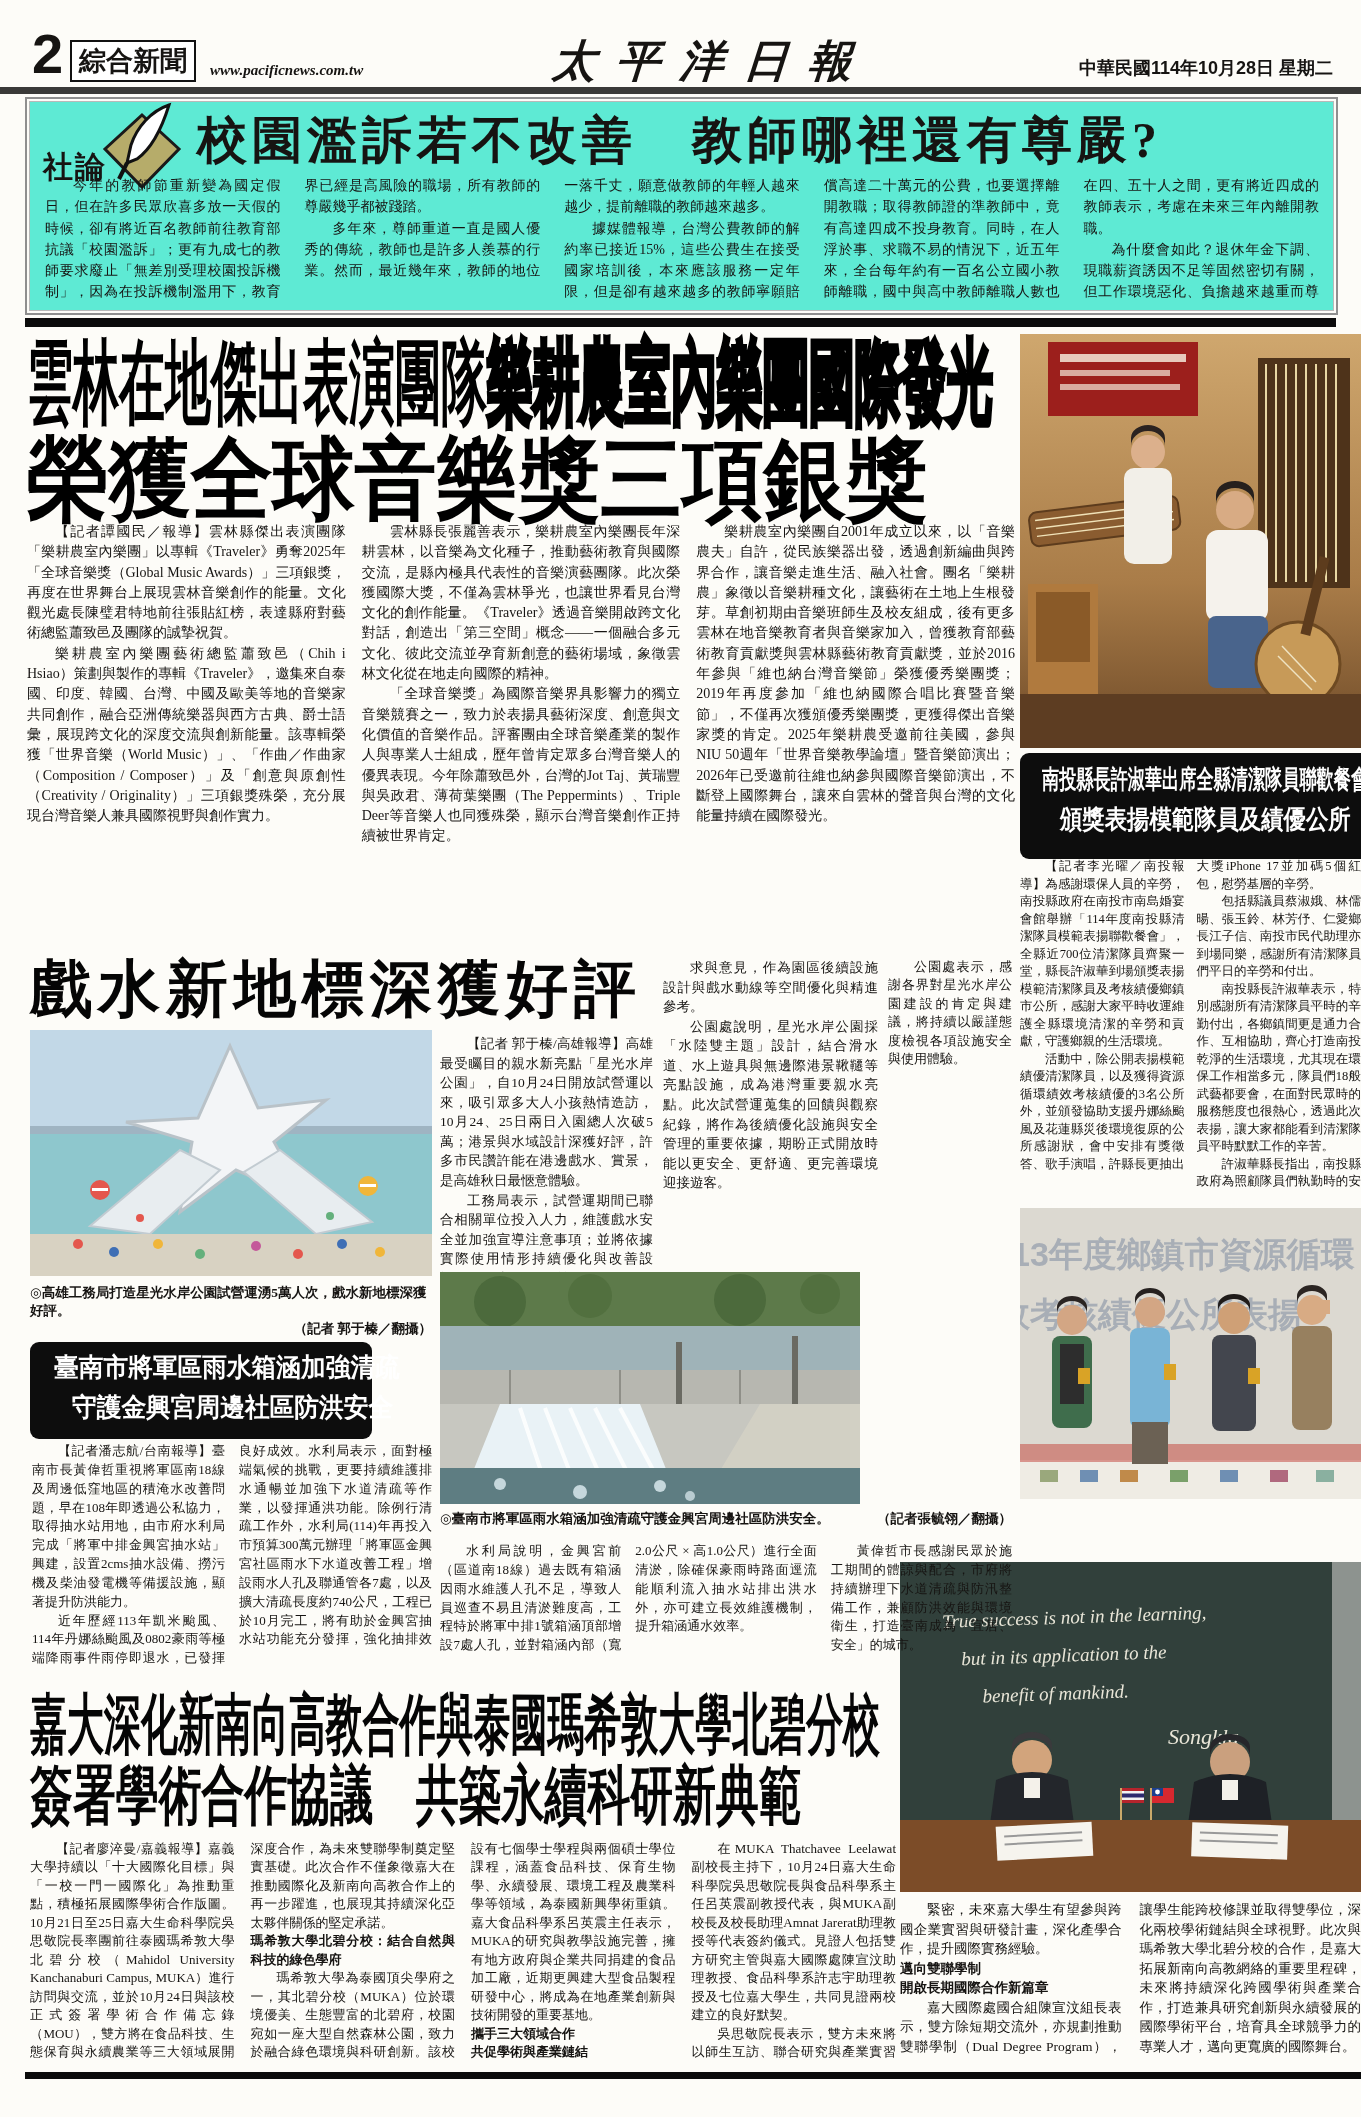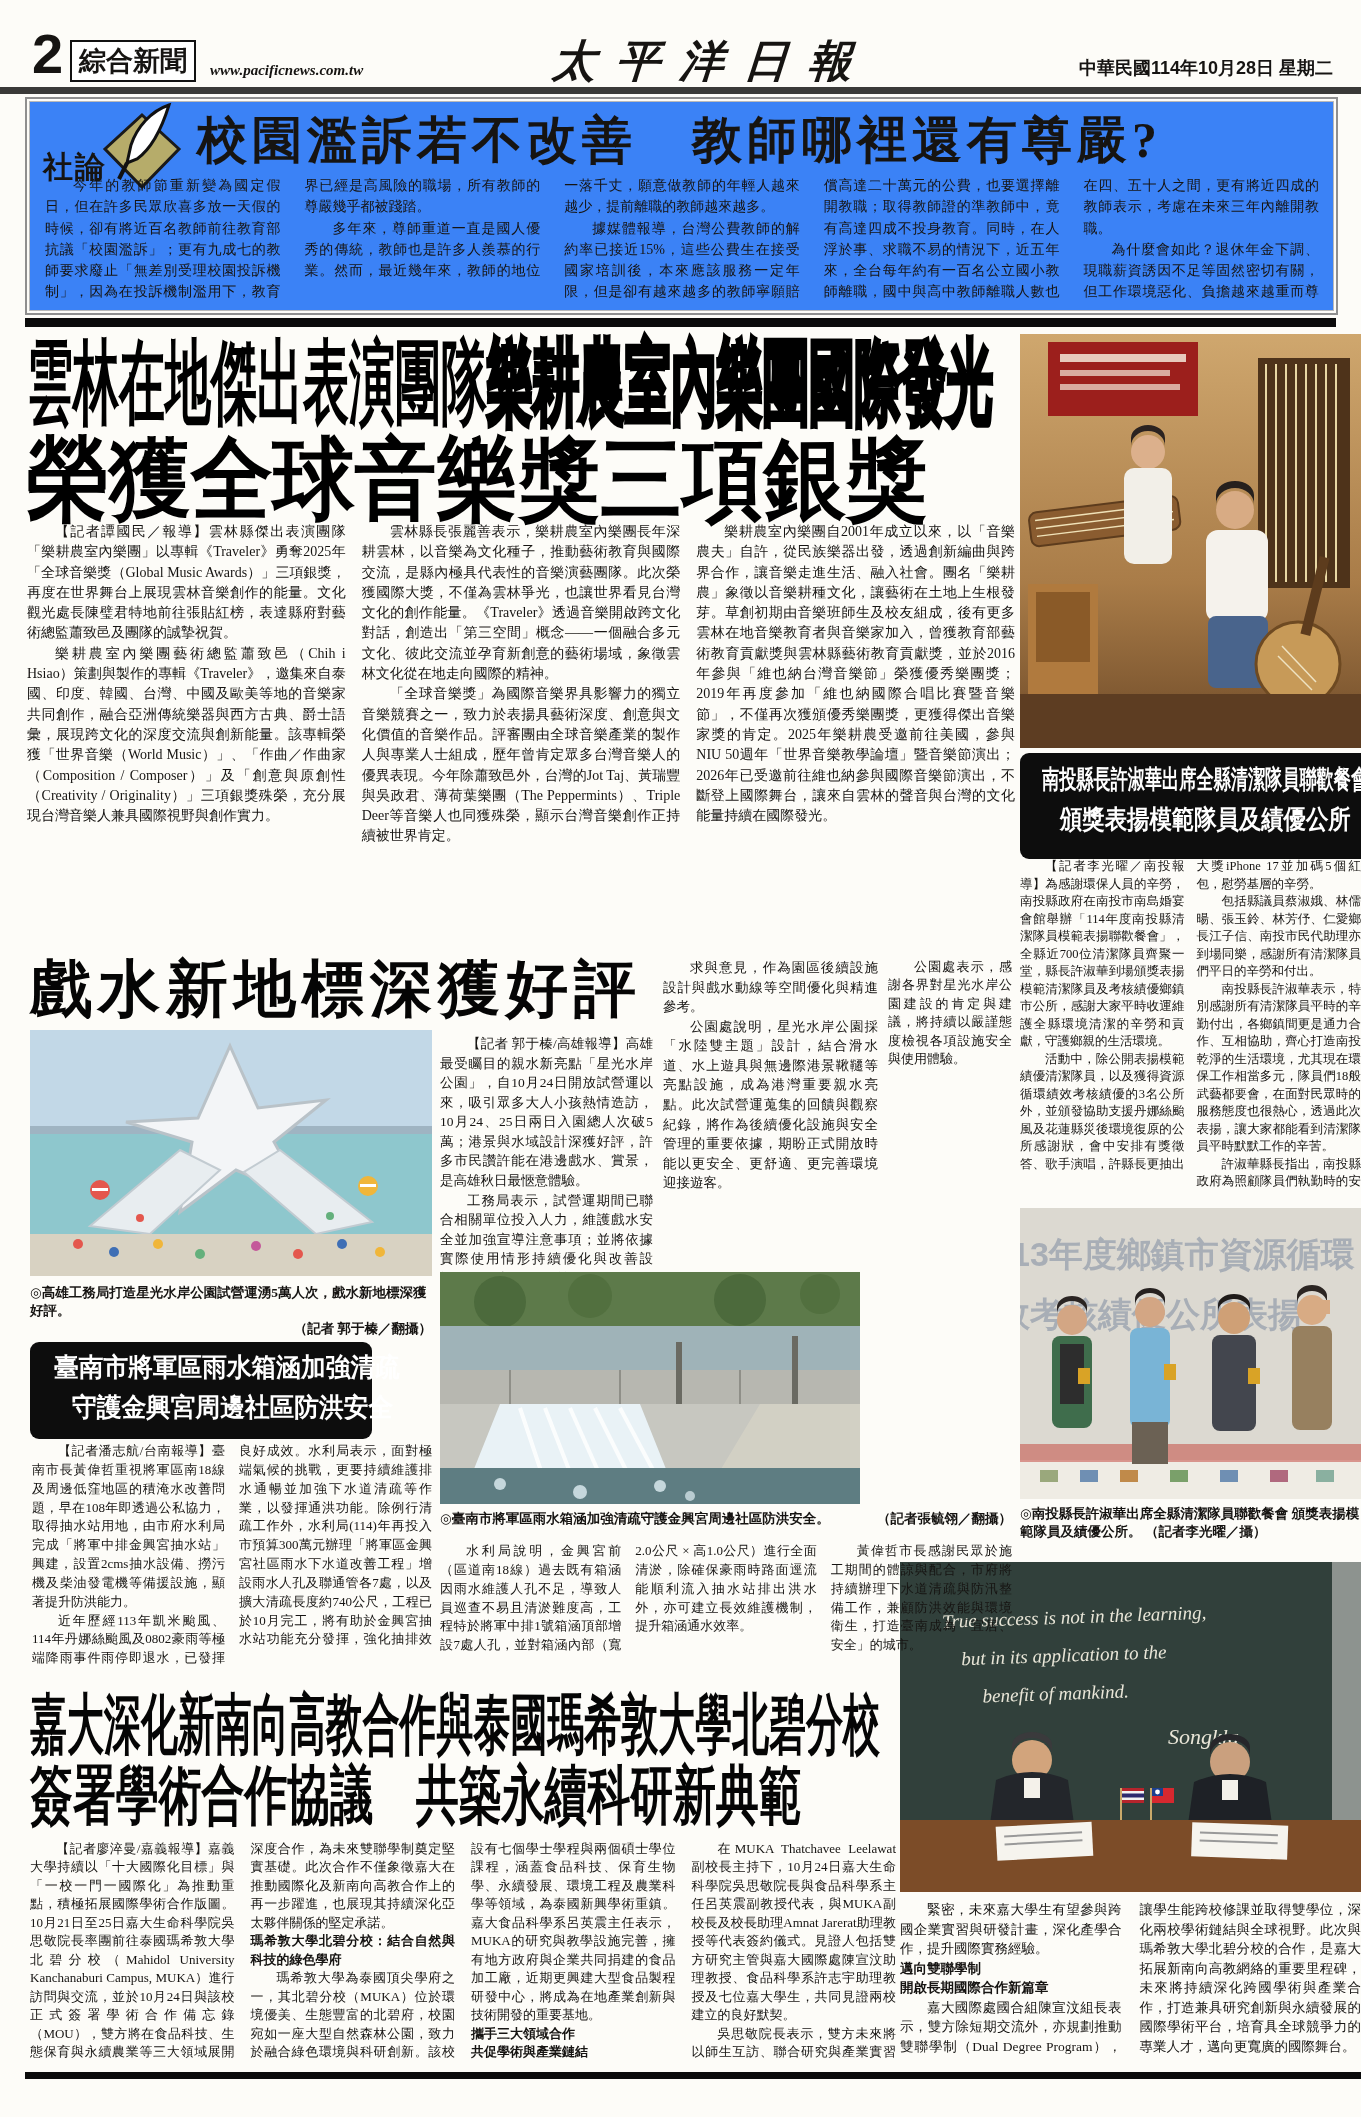--- a/index.html
+++ b/index.html
@@ -9,21 +9,21 @@
   .nowrap{white-space:nowrap;display:inline-block;transform-origin:left top;}
   
   .pagenum{font-family:"Liberation Sans",sans-serif;font-weight:bold;font-size:56px;line-height:1;}
   .secbox{border:2px solid #111;padding:1px 7px;font-weight:bold;font-size:27px;font-family:"Liberation Sans",sans-serif;background:#fff;}
   .siteurl{font-style:italic;font-weight:bold;font-size:15px;font-family:"Liberation Serif",serif;}
   .masthead{font-weight:bold;font-size:44px;letter-spacing:20px;font-style:italic;transform:skewX(-4deg);}
   .dateline{font-weight:bold;font-size:18px;font-family:"Liberation Sans",sans-serif;}
   .rule{background:#3a3a38;}
   .blackrule{background:#0b0b0b;}
   
-  .edbox{border:2px solid #8f8f8f;box-shadow:inset 0 0 0 2px #fdfcf8, inset 0 0 0 3px #b9b9b9;background:#3b82f6;}
+  .edbox{border:2px solid #8f8f8f;box-shadow:inset 0 0 0 2px #fdfcf8, inset 0 0 0 3px #b9b9b9;background:#5eead4;}
   .edlabel{font-size:30px;font-weight:bold;letter-spacing:2px;}
   .edhead{font-size:50px;font-weight:bold;letter-spacing:5px;white-space:nowrap;}
   .cols{column-gap:24px;text-align:justify;overflow:hidden;}
   .cols p,.coltext p{margin:0;text-indent:2em;}
   .coltext{text-align:justify;overflow:hidden;}
   .sub{font-weight:bold;text-indent:0 !important;font-family:Liberation Sans, sans-serif;}
   
   .hl-heavy{font-family:"Liberation Sans",sans-serif;font-weight:900;color:#000;line-height:1;}
   .hl-outline{color:#fff;-webkit-text-stroke:5px #000;}
   .hl-sans{font-family:"Liberation Sans",sans-serif;font-weight:bold;color:#050505;line-height:1;}
@@ -180,24 +180,20 @@
           <rect x="60" y="262" width="18" height="12" fill="#6f8fb3"></rect>
           <rect x="100" y="262" width="18" height="12" fill="#c08a4a"></rect>
           <rect x="150" y="262" width="18" height="12" fill="#7aa06a"></rect>
           <rect x="200" y="262" width="18" height="12" fill="#6f8fb3"></rect>
           <rect x="250" y="262" width="18" height="12" fill="#b0697e"></rect>
           <rect x="296" y="262" width="18" height="12" fill="#8ab0a0"></rect>
         </g>
     </svg>
   </div>
 
-  <div class="abs caption" style="left:1020px;top:1505px;width:341px;">
-    <span>◎南投縣長許淑華出席全縣清潔隊員聯歡餐會 頒獎表揚模範隊員及績優公所。</span>
-    <span>（記者李光曜／攝）</span>
-  </div>
 
   <div class="abs photo" style="left:900px;top:1562px;width:461px;height:330px;">
     <svg width="461" height="330" viewBox="0 0 461 330">
       <rect width="461" height="330" fill="#31403b"></rect>
       <rect x="432" y="0" width="29" height="330" fill="#8d938f"></rect>
       <text x="42" y="66" font-size="19" fill="#e9e6d8" font-style="italic" font-family="Liberation Serif,serif" transform="rotate(-2 40 60)">True success is not in the learning,</text>
       <text x="60" y="104" font-size="19" fill="#e9e6d8" font-style="italic" font-family="Liberation Serif,serif" transform="rotate(-2 40 60)">but in its application to the</text>
       <text x="80" y="142" font-size="19" fill="#e9e6d8" font-style="italic" font-family="Liberation Serif,serif" transform="rotate(-2 40 60)">benefit of mankind.</text>
       <text x="268" y="182" font-size="22" fill="#e9e6d8" font-style="italic" font-family="Liberation Serif,serif">Songkla</text>
       <circle cx="132" cy="198" r="20" fill="#d2a47c"></circle>

